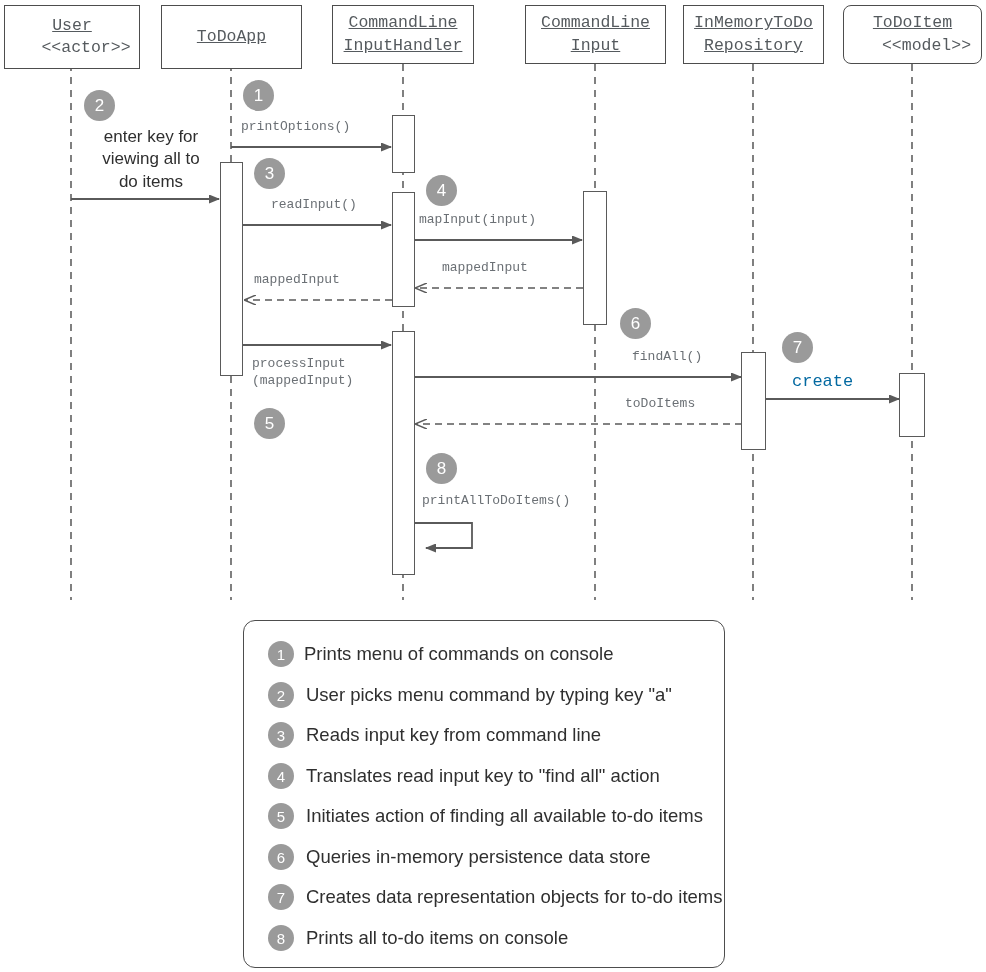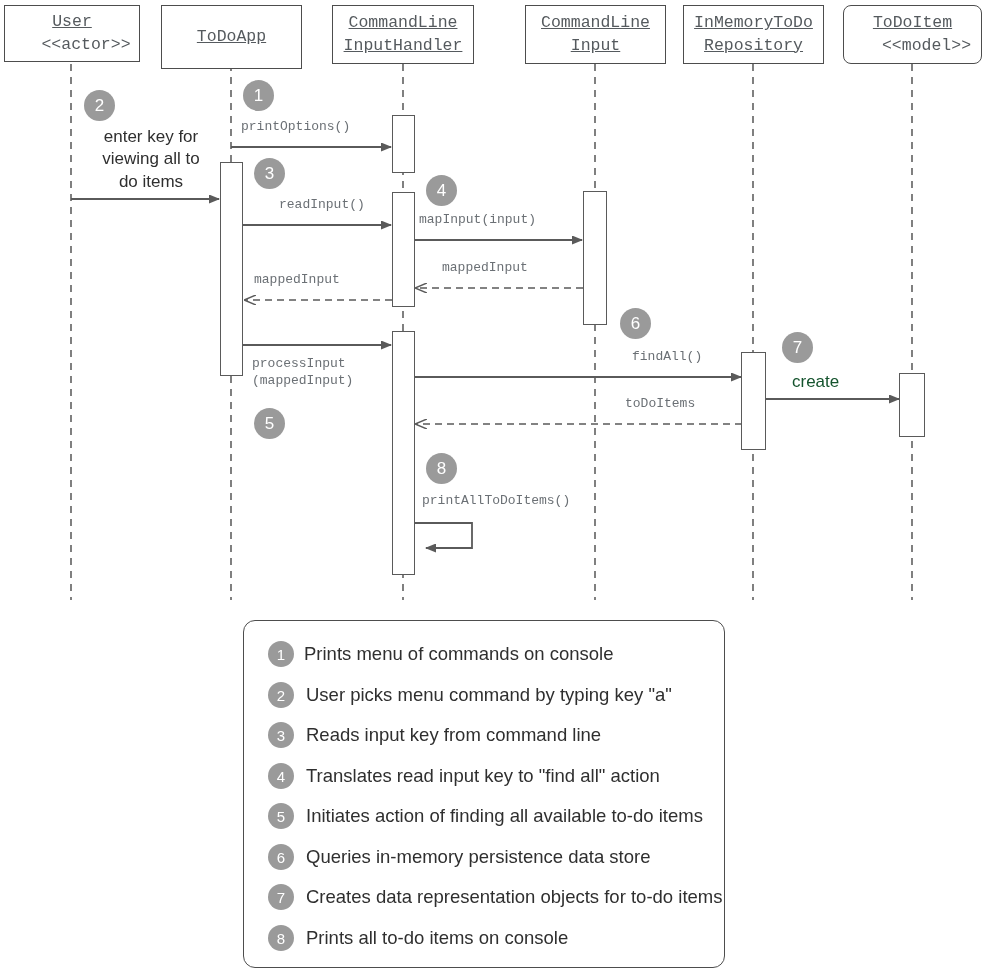--- a/index.html
+++ b/index.html
@@ -60,22 +60,22 @@
   
   .msg-label {
     position: absolute;
     font-family: "Liberation Mono", monospace;
     font-size: 13px;
     color: #6b7075;
     white-space: pre;
     line-height: 1.3;
   }
   .msg-label.plain {
-    font-family: Liberation Sans, sans-serif;
-    color: #14532d;
+    font-family: Liberation Mono, monospace;
+    color: #0369a1;
     font-size: 17px;
   }
   
   .user-note {
     position: absolute;
     font-family: "Liberation Sans", sans-serif;
     font-size: 17px;
     color: #2f2f2f;
     text-align: center;
     line-height: 1.32;
@@ -169,21 +169,21 @@
     <g stroke="#5a5a5a" stroke-width="1.6" stroke-dasharray="7,5" fill="none">
 
       <line x1="583" y1="288" x2="416" y2="288" marker-end="url(#arrowOpen)"></line>
 
       <line x1="392" y1="300" x2="245" y2="300" marker-end="url(#arrowOpen)"></line>
 
       <line x1="742" y1="424" x2="416" y2="424" marker-end="url(#arrowOpen)"></line>
     </g>
   </svg>
 
-  <div class="participant" style="left:4px; top:5px; width:136px; height:57px;">
+  <div class="participant" style="left:4px; top:5px; width:136px; height:64px;">
     <div class="pname">User</div>
     <div class="pstereo">&lt;&lt;actor&gt;&gt;</div>
   </div>
 
   <div class="participant" style="left:161px; top:5px; width:141px; height:64px;">
     <div class="pname">ToDoApp</div>
   </div>
 
   <div class="participant" style="left:332px; top:5px; width:142px; height:59px;">
     <div class="pname">CommandLine</div>
@@ -212,21 +212,21 @@
   <div class="activation" style="left:583px; top:191px; width:24px; height:134px;"></div>
   <div class="activation" style="left:741px; top:352px; width:25px; height:98px;"></div>
   <div class="activation" style="left:899px; top:373px; width:26px; height:64px;"></div>
 
   <div class="msg-label" style="left:241px; top:119px;">printOptions()</div>
 
   <div class="user-note" style="left:86px; top:126px; width:130px;">enter key for
 viewing all to
 do items</div>
 
-  <div class="msg-label" style="left:279px; top:197px;text-align:right;">readInput()</div>
+  <div class="msg-label" style="left:271px; top:197px;text-align:right;">readInput()</div>
 
   <div class="msg-label" style="left:419px; top:212px;">mapInput(input)</div>
 
   <div class="msg-label" style="left:442px; top:260px;">mappedInput</div>
 
   <div class="msg-label" style="left:254px; top:272px;">mappedInput</div>
 
   <div class="msg-label" style="left:252px; top:356px;">processInput
 (mappedInput)</div>
 

